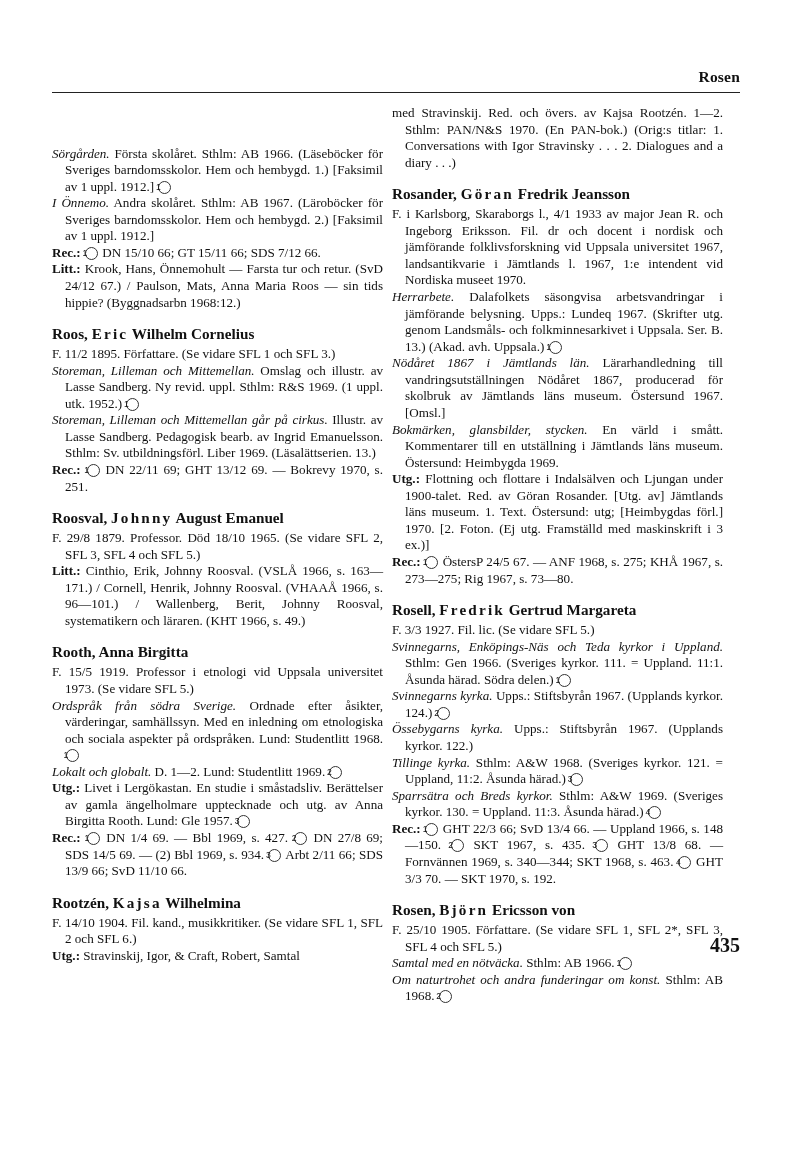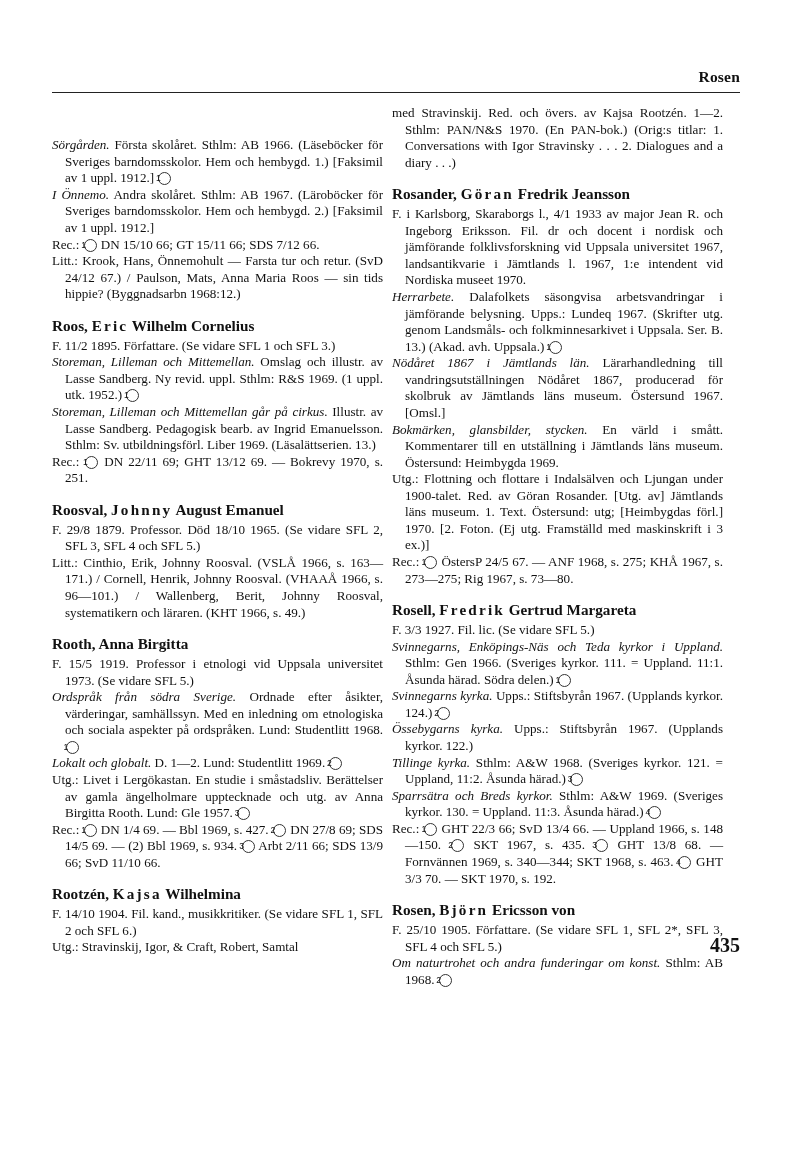--- a/index.html
+++ b/index.html
@@ -62,21 +62,21 @@
     text-indent: 0;
   }
   p.hang {
     padding-left: 13px;
     text-indent: -13px;
   }
   p.body {
     margin-bottom: 0;
   }
   .it { font-style: italic; }
-  .bold { font-weight: normal; }
+  .bold { font-weight: bold; }
   .circ {
     display: inline-block;
     border: 1px solid #333;
     border-radius: 50%;
     width: 11px;
     height: 11px;
     line-height: 10px;
     text-align: center;
     font-size: 8.6px;
     font-family: "Liberation Sans", sans-serif;
@@ -134,17 +134,18 @@
         <div class="entry-head"><span class="">Rosell,</span> <span class="spaced">Fredrik</span> <span class="">Gertrud Margareta</span></div>
         <p class="hang body"><span>F. 3/3 1927. Fil. lic. (Se vidare SFL 5.)</span></p>
         <p class="hang body"><span class="it">Svinnegarns, Enköpings-Näs och Teda kyrkor i Uppland.</span><span> Sthlm: Gen 1966. (Sveriges kyrkor. 111. = Uppland. 11:1. Åsunda härad. Södra delen.) </span><span class="circ">1</span></p>
         <p class="hang body"><span class="it">Svinnegarns kyrka.</span><span> Upps.: Stiftsbyrån 1967. (Upplands kyrkor. 124.) </span><span class="circ">2</span></p>
         <p class="hang body"><span class="it">Össebygarns kyrka.</span><span> Upps.: Stiftsbyrån 1967. (Upplands kyrkor. 122.)</span></p>
         <p class="hang body"><span class="it">Tillinge kyrka.</span><span> Sthlm: A&amp;W 1968. (Sveriges kyrkor. 121. = Uppland, 11:2. Åsunda härad.) </span><span class="circ">3</span></p>
         <p class="hang body"><span class="it">Sparrsätra och Breds kyrkor.</span><span> Sthlm: A&amp;W 1969. (Sveriges kyrkor. 130. = Uppland. 11:3. Åsunda härad.) </span><span class="circ">4</span></p>
         <p class="hang body"><span class="bold">Rec.:</span><span> </span><span class="circ">1</span><span> GHT 22/3 66; SvD 13/4 66. — Uppland 1966, s. 148—150. </span><span class="circ">2</span><span> SKT 1967, s. 435. </span><span class="circ">3</span><span> GHT 13/8 68. — Fornvännen 1969, s. 340—344; SKT 1968, s. 463. </span><span class="circ">4</span><span> GHT 3/3 70. — SKT 1970, s. 192.</span></p>
         <div class="entry-head"><span class="">Rosen,</span> <span class="spaced">Björn</span> <span class="">Ericsson von</span></div>
         <p class="hang body"><span>F. 25/10 1905. Författare. (Se vidare SFL 1, SFL 2*, SFL 3, SFL 4 och SFL 5.)</span></p>
+        <p class="hang body"><span class="it">Samtal med en nötväcka.</span><span> Sthlm: AB 1966. </span><span class="circ">1</span></p>
         <p class="hang body"><span class="it">Om naturtrohet och andra funderingar om konst.</span><span> Sthlm: AB 1968. </span><span class="circ">2</span></p>
       </div>
   </div>
   <div class="folio">435</div>
 </div>
 
 </body></html>

